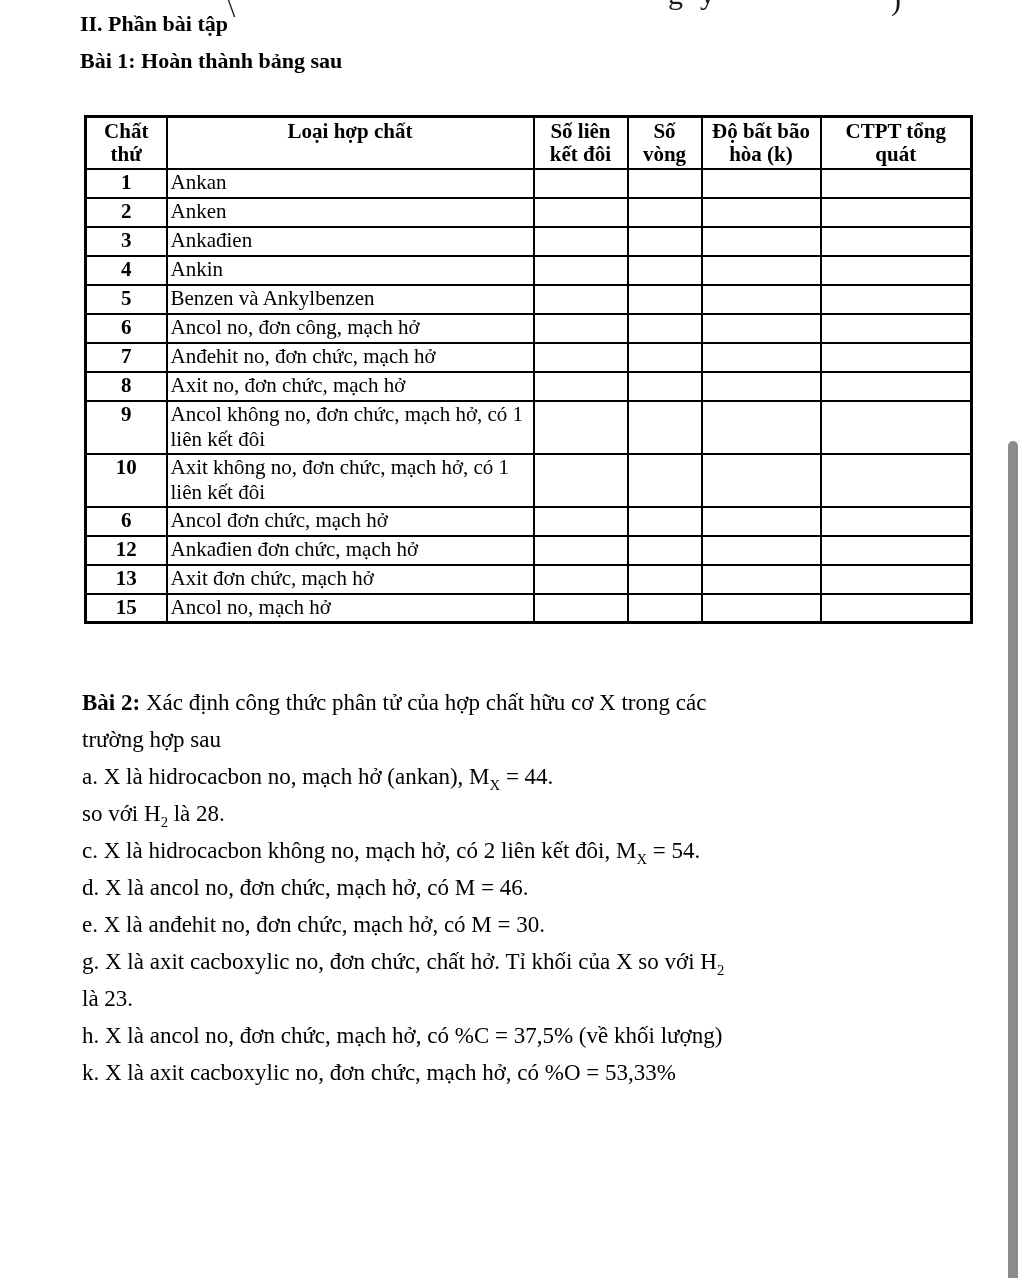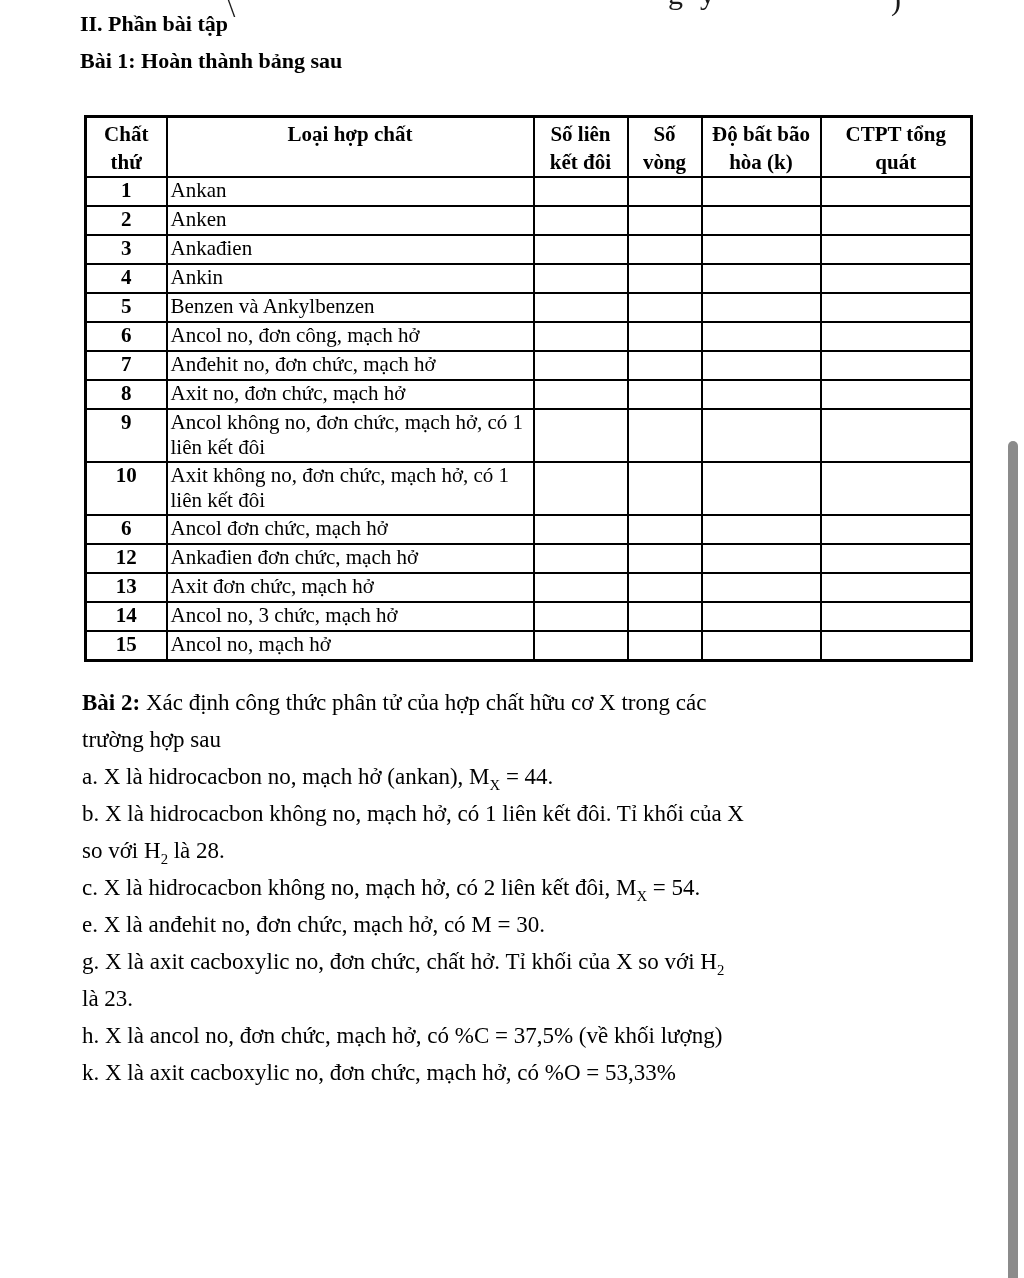--- a/index.html
+++ b/index.html
@@ -16,21 +16,21 @@
 
   table.ex1{
     position:absolute;left:84px;top:115px;
     border-collapse:collapse;table-layout:fixed;
     border:3px solid #000;background:#fff;
   }
   .ex1 th,.ex1 td{border:2px solid #000;overflow:hidden;}
   .ex1 col.c1{width:81px}.ex1 col.c2{width:367px}.ex1 col.c3{width:94px}
   .ex1 col.c4{width:74px}.ex1 col.c5{width:119px}.ex1 col.c6{width:151px}
   .ex1 thead tr{height:52px;}
-  .ex1 th{font-size:21px;line-height:28px;font-weight:bold;text-align:center;
+  .ex1 th{font-size:21px;line-height:23px;font-weight:bold;text-align:center;
           vertical-align:top;padding:2px 1px 0;white-space:pre-line;}
   .ex1 td{font-size:21px;line-height:25px;vertical-align:top;padding:0 3px;}
   .ex1 td.num{text-align:center;font-weight:bold;padding:0;}
   .ex1 tr.single{height:29px;}
   .ex1 tr.tall{height:53px;}
 
   .ex2{position:absolute;left:82px;top:684px;width:912px;font-size:23px;line-height:37px;}
   .b2-line{white-space:nowrap;}
   .b2-line .bold{font-weight:bold;}
   .b2-line .sub{font-size:0.64em;vertical-align:sub;line-height:0;}
@@ -175,45 +175,37 @@
       </tr>
       <tr class="single">
         <td class="num">13</td>
         <td>Axit đơn chức, mạch hở</td>
         <td></td>
         <td></td>
         <td></td>
         <td></td>
       </tr>
       <tr class="single">
-        <td class="num">14</td>
-        <td>Ancol no, 3 chức, mạch hở</td>
-        <td></td>
-        <td></td>
-        <td></td>
-        <td></td>
-      </tr>
-      <tr class="single">
         <td class="num">15</td>
         <td>Ancol no, mạch hở</td>
         <td></td>
         <td></td>
         <td></td>
         <td></td>
       </tr>
     </tbody>
 </table>
 
 <div class="ex2">
     <div class="b2-line"><span class="bold">Bài 2:</span><span> Xác định công thức phân tử của hợp chất hữu cơ X trong các</span></div>
     <div class="b2-line"><span>trường hợp sau</span></div>
     <div class="b2-line"><span>a. X là hidrocacbon no, mạch hở (ankan), M</span><span class="sub">X</span><span> = 44.</span></div>
-    <div class="b2-line"><span>b. X là hidrocacbon không no, mạch hở, có 1 liên kết đôi. Tỉ khối của X</span></div>
     <div class="b2-line"><span>so với H</span><span class="sub">2</span><span> là 28.</span></div>
     <div class="b2-line"><span>c. X là hidrocacbon không no, mạch hở, có 2 liên kết đôi, M</span><span class="sub">X</span><span> = 54.</span></div>
+    <div class="b2-line"><span>d. X là ancol no, đơn chức, mạch hở, có M = 46.</span></div>
     <div class="b2-line"><span>e. X là anđehit no, đơn chức, mạch hở, có M = 30.</span></div>
     <div class="b2-line"><span>g. X là axit cacboxylic no, đơn chức, chất hở. Tỉ khối của X so với H</span><span class="sub">2</span></div>
     <div class="b2-line"><span>là 23.</span></div>
     <div class="b2-line"><span>h. X là ancol no, đơn chức, mạch hở, có %C = 37,5% (về khối lượng)</span></div>
     <div class="b2-line"><span>k. X là axit cacboxylic no, đơn chức, mạch hở, có %O = 53,33%</span></div>
   </div>
 
 <div class="scrollbar" style="background: rgb(139, 139, 139);"></div>
 
 </body></html>

